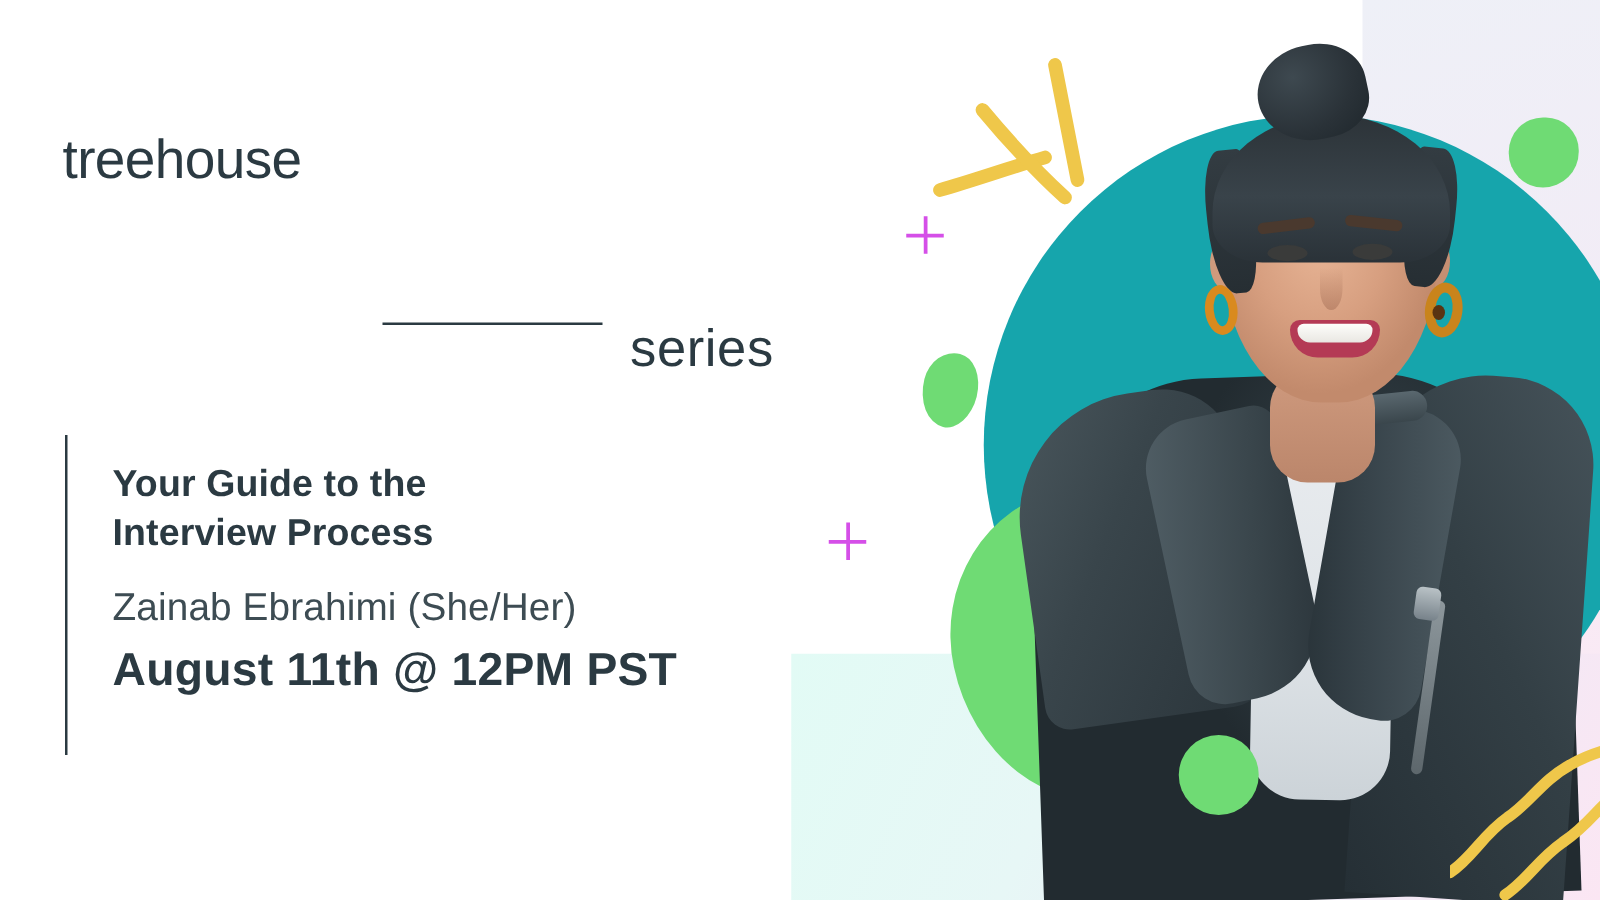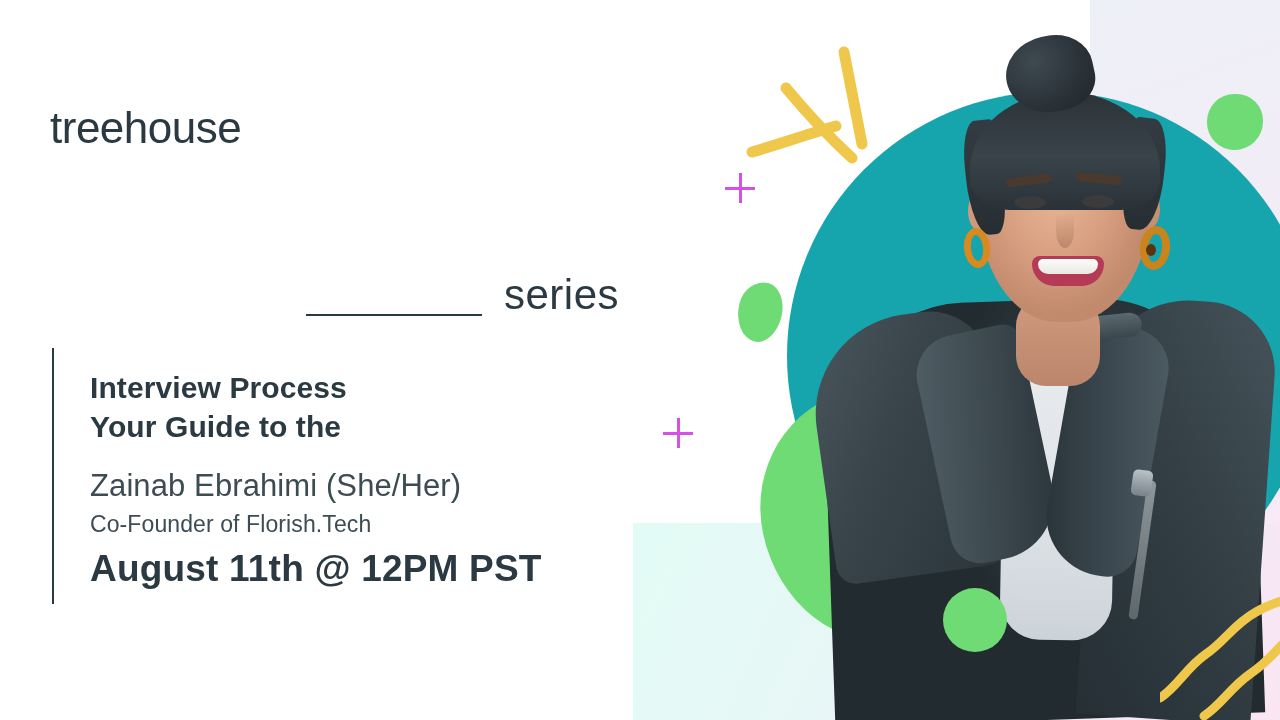--- a/index.html
+++ b/index.html
@@ -249,24 +249,24 @@
     font-size: 86px;
     font-weight: 400;
     letter-spacing: 1px;
     line-height: 1.05;
     color: transparent;
     -webkit-text-stroke: 1.6px #2B3A42;
     text-shadow: none;
   }
   .series-row {
     position: absolute;
-    left: 306px; top: 274px;
+    left: 306px; top: 258px;
     width: 320px;
     display: flex;
-    align-items: flex-end;
+    align-items: flex-start;
     gap: 22px;
   }
   .series-rule {
     flex: 0 0 auto;
     width: 176px; height: 2px;
     background: #2B3A42;
   }
   .series-word {
     font-size: 42px;
     font-weight: 400;
@@ -390,20 +390,19 @@
 
 
   <div class="series-row">
     <span class="series-rule"></span>
     <span class="series-word">series</span>
   </div>
 
   <div class="accent-bar"></div>
 
   <div class="title-block">
+    <div class="talk-title">Your Guide to the</div>
     <div class="talk-title">Interview Process</div>
-    <div class="talk-title">Your Guide to the</div>
     <div class="speaker-name">Zainab Ebrahimi (She/Her)</div>
-    <div class="speaker-role">Co-Founder of Florish.Tech</div>
     <div class="event-date">August 11th @ 12PM PST</div>
   </div>
 
 </div>
 
 </body></html>

